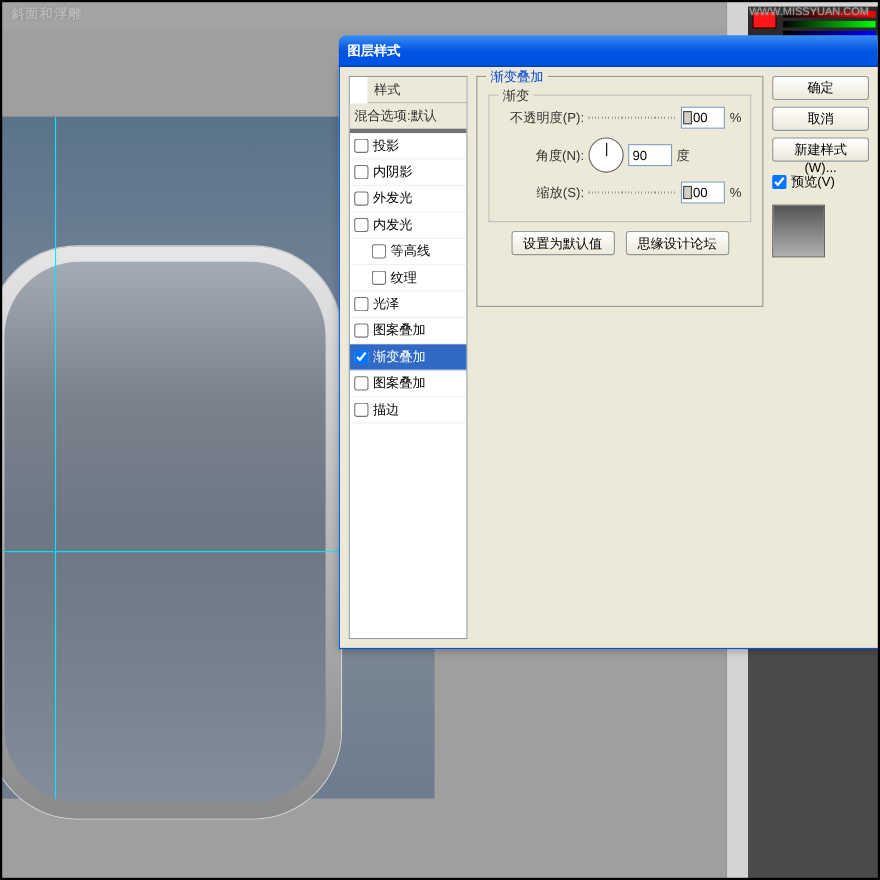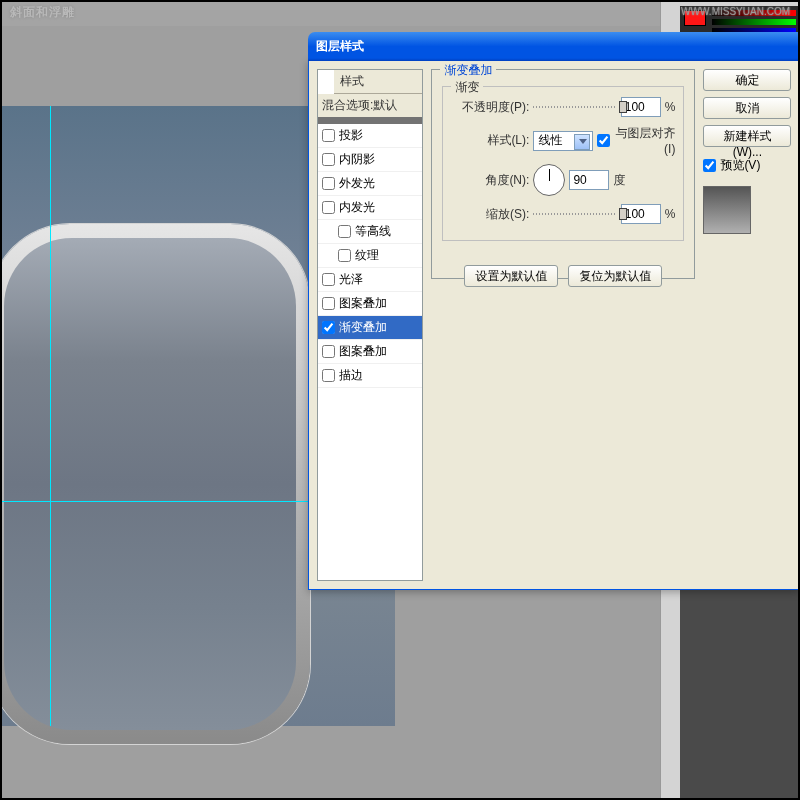--- a/index.html
+++ b/index.html
@@ -37,21 +37,21 @@
 .dialog { position: absolute; left: 308px; top: 60px; width: 492px; height: 530px; background: #ece9d8; border: 1px solid #0054e3; border-top: none; border-right: none; box-shadow: 0 2px 8px rgba(0,0,0,.3); }
 .titlebar { position: absolute; left: -1px; right: -6px; top: -28px; height: 29px; background: linear-gradient(180deg,#3b8df0,#0054e3 50%,#0054e3 90%,#003fc0); border-radius: 7px 7px 0 0; display: flex; align-items: center; padding: 0 8px; }
 .titlebar span { color: #fff; font-weight: bold; }
 .close-x { position: absolute; right: 0; top: 3px; width: 8px; height: 21px; background: #e04343; border: 1px solid #fff; border-radius: 3px 0 0 3px; }
 
 .dlg-body { position: absolute; top: 1px; left: 0; right: 0; bottom: 0; padding: 8px; display: flex; gap: 8px; }
 
 
 .styles-box { width: 108px; border: 1px solid #919b9c; background: #fff; display: flex; flex-direction: column; }
 .styles-head { background: #ece9d8; border-bottom: 1px solid #aca899; padding: 3px 6px; color: #333; margin-left: 16px; }
-.styles-default { background: #ece9d8; border-bottom: 7px solid #737373; padding: 3px 4px; color: #333; }
+.styles-default { background: #ece9d8; border-bottom: 4px solid #737373; padding: 3px 4px; color: #333; }
 .styles-list { flex: 1; }
 .style-item { display: flex; align-items: center; gap: 4px; padding: 3px 4px; border-bottom: 1px solid #f0f0f0; cursor: default; }
 .style-item.indent { padding-left: 20px; }
 .style-item.selected { background: #316ac5; color: #fff; }
 .style-item input[type=checkbox] { width: 13px; height: 13px; }
 
 
 .center { flex: 1; position: relative; }
 .groupbox { border: 1px solid #919b9c; padding: 10px 10px 12px; position: relative; }
 .groupbox > .legend { position: absolute; top: -8px; left: 8px; background: #ece9d8; padding: 0 4px; color: #0046d5; }
@@ -70,21 +70,21 @@
 .slider .thumb { position: absolute; top: -5px; width: 8px; height: 12px; background: #d4d0c8; border: 1px solid #404040; }
 .grad-preview { display: inline-block; width: 118px; height: 18px; border: 1px solid #333; background: linear-gradient(90deg,#000,#d8d8d8); position: relative; }
 .grad-preview::after { content: ""; position: absolute; right: -16px; top: 0; width: 14px; height: 16px; border: 1px solid #7f9db9; background: linear-gradient(#cfe3ff,#9ec1f7); }
 .grad-preview .arrow { position: absolute; right: -12px; top: 6px; width: 0; height: 0; border-left: 4px solid transparent; border-right: 4px solid transparent; border-top: 5px solid #4d6185; z-index: 2; }
 .checkbox { display: inline-flex; align-items: center; gap: 3px; }
 .checkbox input { width: 13px; height: 13px; }
 .angle-dial { width: 32px; height: 32px; border: 1px solid #666; border-radius: 50%; background: #fff; position: relative; }
 .angle-dial::after { content: ""; position: absolute; left: 50%; top: 4px; width: 1px; height: 12px; background: #000; }
 
 .btn { border: 1px solid #919b9c; background: linear-gradient(#fff,#ece9d8); padding: 2px 10px; height: 22px; border-radius: 3px; cursor: default; }
-.btn-row { display: flex; gap: 10px; justify-content: center; margin-top: 24px; }
+.btn-row { display: flex; gap: 10px; justify-content: center; margin-top: 8px; }
 
 
 .right-col { width: 90px; display: flex; flex-direction: column; align-items: stretch; gap: 6px; }
 .right-col .btn { width: 88px; }
 .preview-checkbox { margin-top: 4px; display: flex; align-items: center; gap: 4px; }
 .preview-swatch { width: 48px; height: 48px; border: 1px solid #666; background: linear-gradient(180deg,#555,#b0b0b0); margin-top: 6px; }
 
 
 .outer-border { position: absolute; inset: 0; pointer-events: none; border: 2px solid #000; }
 </style>
@@ -188,52 +188,41 @@
           <div class="row">
             <label>不透明度(P):</label>
             <div class="slider">
                 <div class="thumb" style="left:86px"></div>
               </div>
             <input class="num-input" value="100" style="">
             <span class="suffix">%</span>
           </div>
 
 
-          <div class="row">
-            <label>样式(L):</label>
-            <div class="select">
-              <span>线性</span>
-                <span class="arrow"></span>
-            </div>
-            <label class="checkbox">
-              <input type="checkbox" checked="" style="">
-              <span>与图层对齐(I)</span>
-            </label>
-          </div>
 
           <div class="row">
             <label>角度(N):</label>
             <div class="angle-dial"></div>
             <input class="num-input" value="90" style="">
             <span class="suffix">度</span>
           </div>
 
           <div class="row">
             <label>缩放(S):</label>
             <div class="slider">
                 <div class="thumb" style="left:86px"></div>
               </div>
             <input class="num-input" value="100" style="">
             <span class="suffix">%</span>
           </div>
         </div>
 
         <div class="btn-row">
           <button class="btn">设置为默认值</button>
-          <button class="btn">复位为默认值</button>
+          <button class="btn">思缘设计论坛</button>
         </div>
       </div>
     </div>
 
     <div class="right-col">
       <button class="btn">确定</button>
       <button class="btn">取消</button>
       <button class="btn">新建样式(W)...</button>
       <label class="preview-checkbox">
         <input type="checkbox" checked="" style="">

